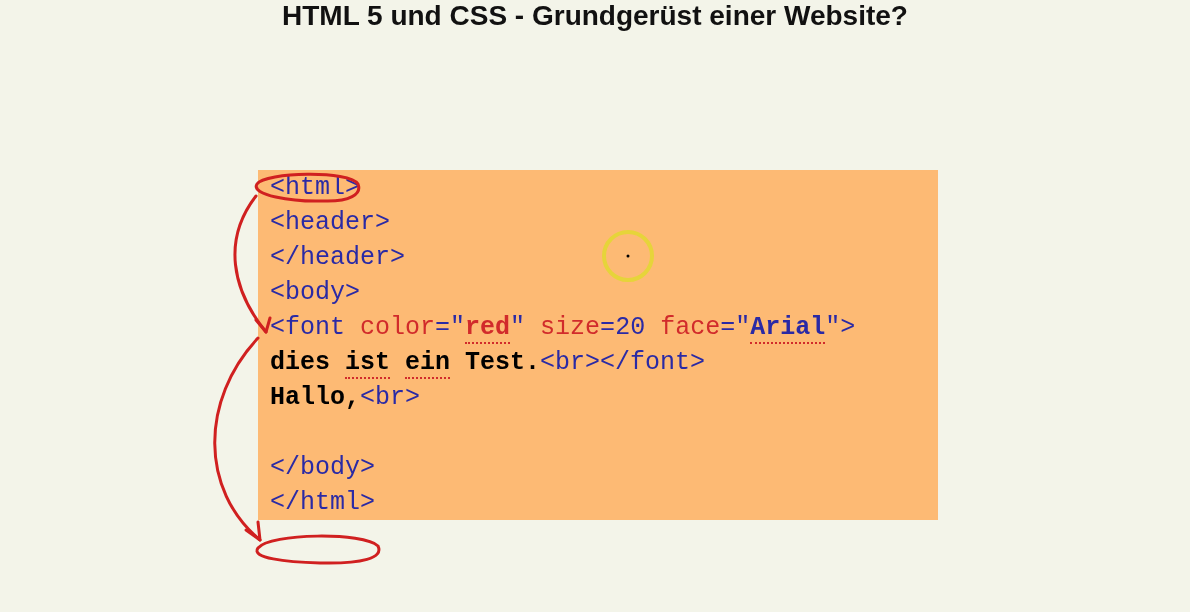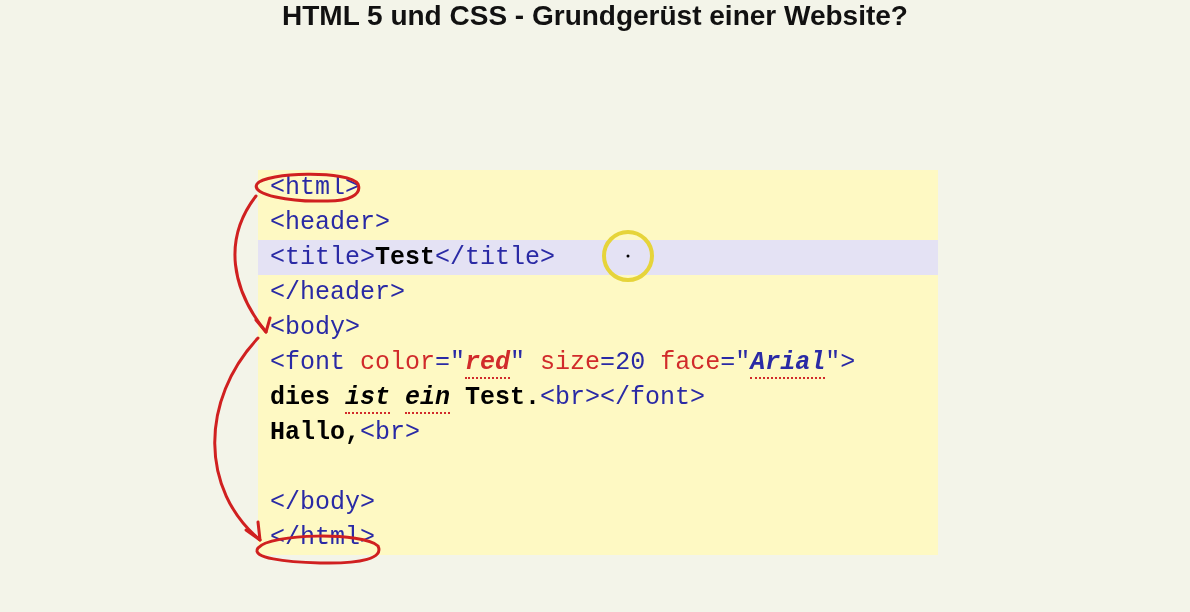--- a/index.html
+++ b/index.html
@@ -18,21 +18,21 @@
       text-align: center;
       font-size: 28px;
       font-weight: bold;
       color: #111;
     }
     .code-container {
       position: absolute;
       left: 258px;
       top: 170px;
       width: 680px;
-      background: #fef9c3;
+      background: #fdba74;
       font-family: 'Courier New', Courier, monospace;
       font-size: 25px;
       line-height: 1.4;
     }
     .code-line {
       padding-left: 12px;
       white-space: pre;
     }
     .highlighted-line {
       background: #e4e2f4;
@@ -56,40 +56,38 @@
     .attr-val-bold {
       color: #2a2aa5;
       font-weight: bold;
     }
     .txt-bold {
       color: #000;
       font-weight: bold;
     }
     .spell-under {
       border-bottom: 2px dotted #d12b2b;
-      font-style: italic;
     }
     .annotations-svg {
       position: absolute;
       left: 0;
       top: 0;
       width: 1190px;
       height: 612px;
       pointer-events: none;
     }
   </style>
 </head>
 <body>
 
 <h1 class="heading">HTML 5 und CSS - Grundgerüst einer Website?</h1>
 
 <div class="code-container">
   <div class="code-line"><span class="tag">&lt;html&gt;</span></div>
   <div class="code-line"><span class="tag">&lt;header&gt;</span></div>
-  <div class="highlighted-line"><span class="tag">&lt;title&gt;</span><span class="txt-bold">Test</span><span class="tag">&lt;/title&gt;</span></div>
   <div class="code-line"><span class="tag">&lt;/header&gt;</span></div>
   <div class="code-line"><span class="tag">&lt;body&gt;</span></div>
   <div class="code-line"><span class="tag">&lt;font</span><span class="attr"> color</span><span class="tag">=</span><span class="tag">"</span><span class="attr-val-red spell-under">red</span><span class="tag">"</span><span class="attr"> size</span><span class="tag">=</span><span class="attr-val">20</span><span class="attr"> face</span><span class="tag">=</span><span class="tag">"</span><span class="attr-val-bold spell-under">Arial</span><span class="tag">"</span><span class="tag">&gt;</span></div>
   <div class="code-line"><span class="txt-bold">dies </span><span class="txt-bold spell-under">ist</span><span class="txt-bold"> </span><span class="txt-bold spell-under">ein</span><span class="txt-bold"> </span><span class="txt-bold">Test.</span><span class="tag">&lt;br&gt;</span><span class="tag">&lt;/font&gt;</span></div>
   <div class="code-line"><span class="txt-bold">Hallo,</span><span class="tag">&lt;br&gt;</span></div>
   <div class="code-line"> </div>
   <div class="code-line"><span class="tag">&lt;/body&gt;</span></div>
   <div class="code-line"><span class="tag">&lt;/html&gt;</span></div>
 </div>
 

